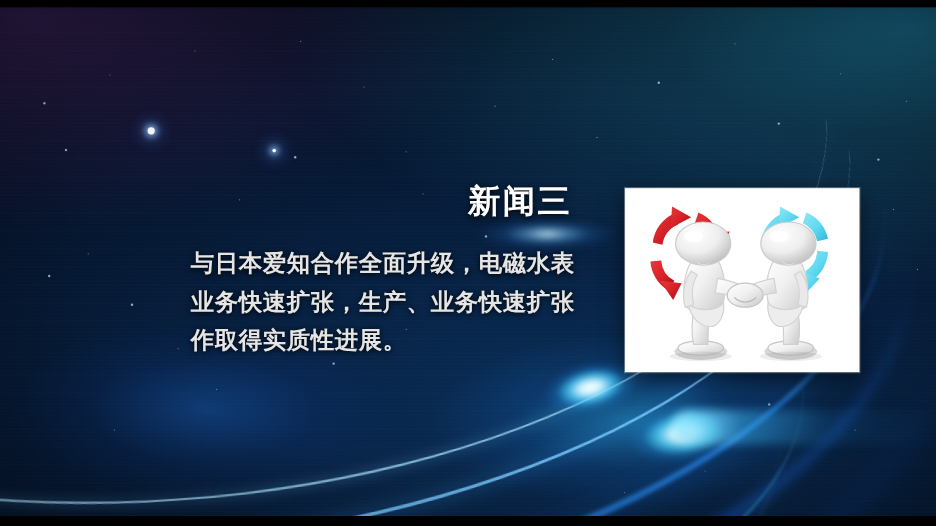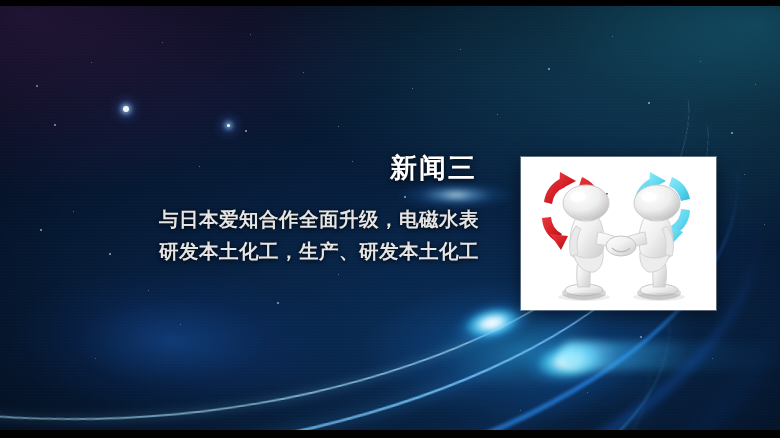--- a/index.html
+++ b/index.html
@@ -264,21 +264,22 @@
 
     <div class="bg-vignette"></div>
   </div>
 
   <div id="content">
 
     <div class="headline">新闻三</div>
 
     <div class="body-copy">
       <span class="line">与日本爱知合作全面升级，电磁水表</span>
-      <span class="line">研发本土化工，生产、研发本土化工</span>
+      <span class="line">业务快速扩张，生产、业务快速扩张</span>
+      <span class="line">作取得实质性进展。</span>
     </div>
 
     <div class="photo-card">
       <div class="photo-inner">
         <svg width="189" height="147" viewBox="0 0 189 147">
           <defs>
             <linearGradient id="bodyG" x1="0" y1="0" x2="1" y2="1">
               <stop offset="0%" stop-color="#ffffff"></stop>
               <stop offset="45%" stop-color="#f1f1f1"></stop>
               <stop offset="100%" stop-color="#c9c9c9"></stop>

